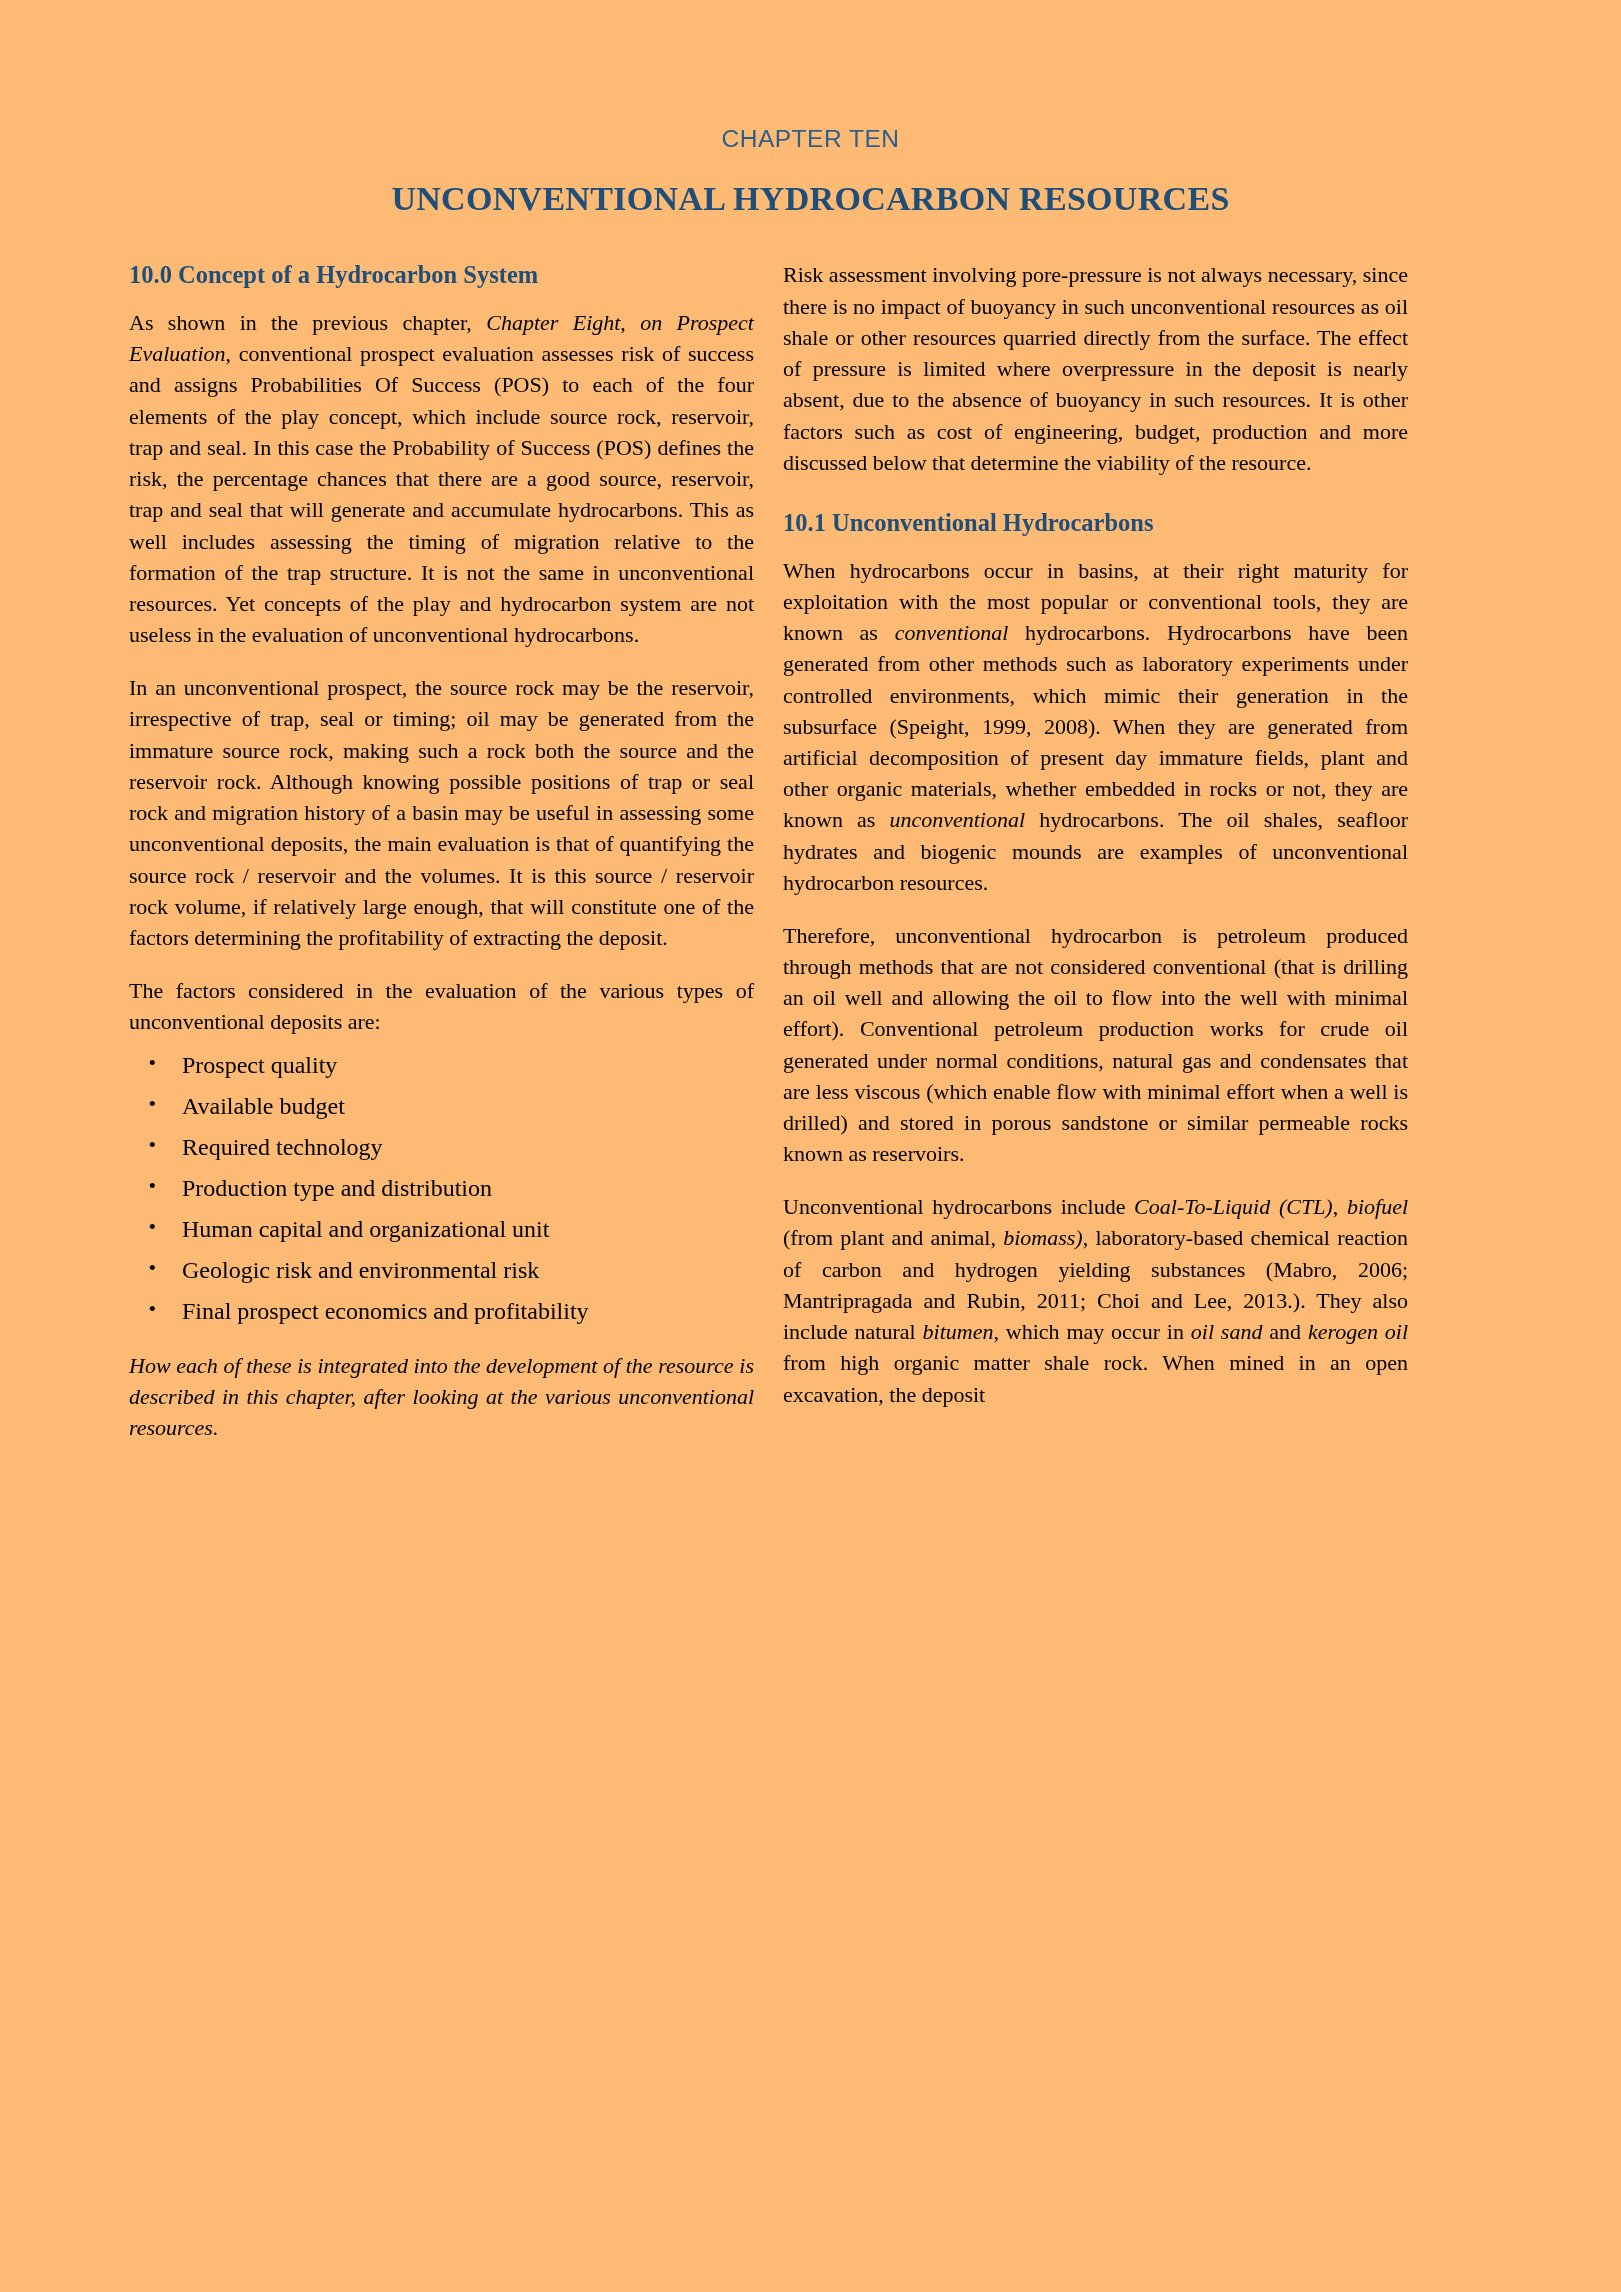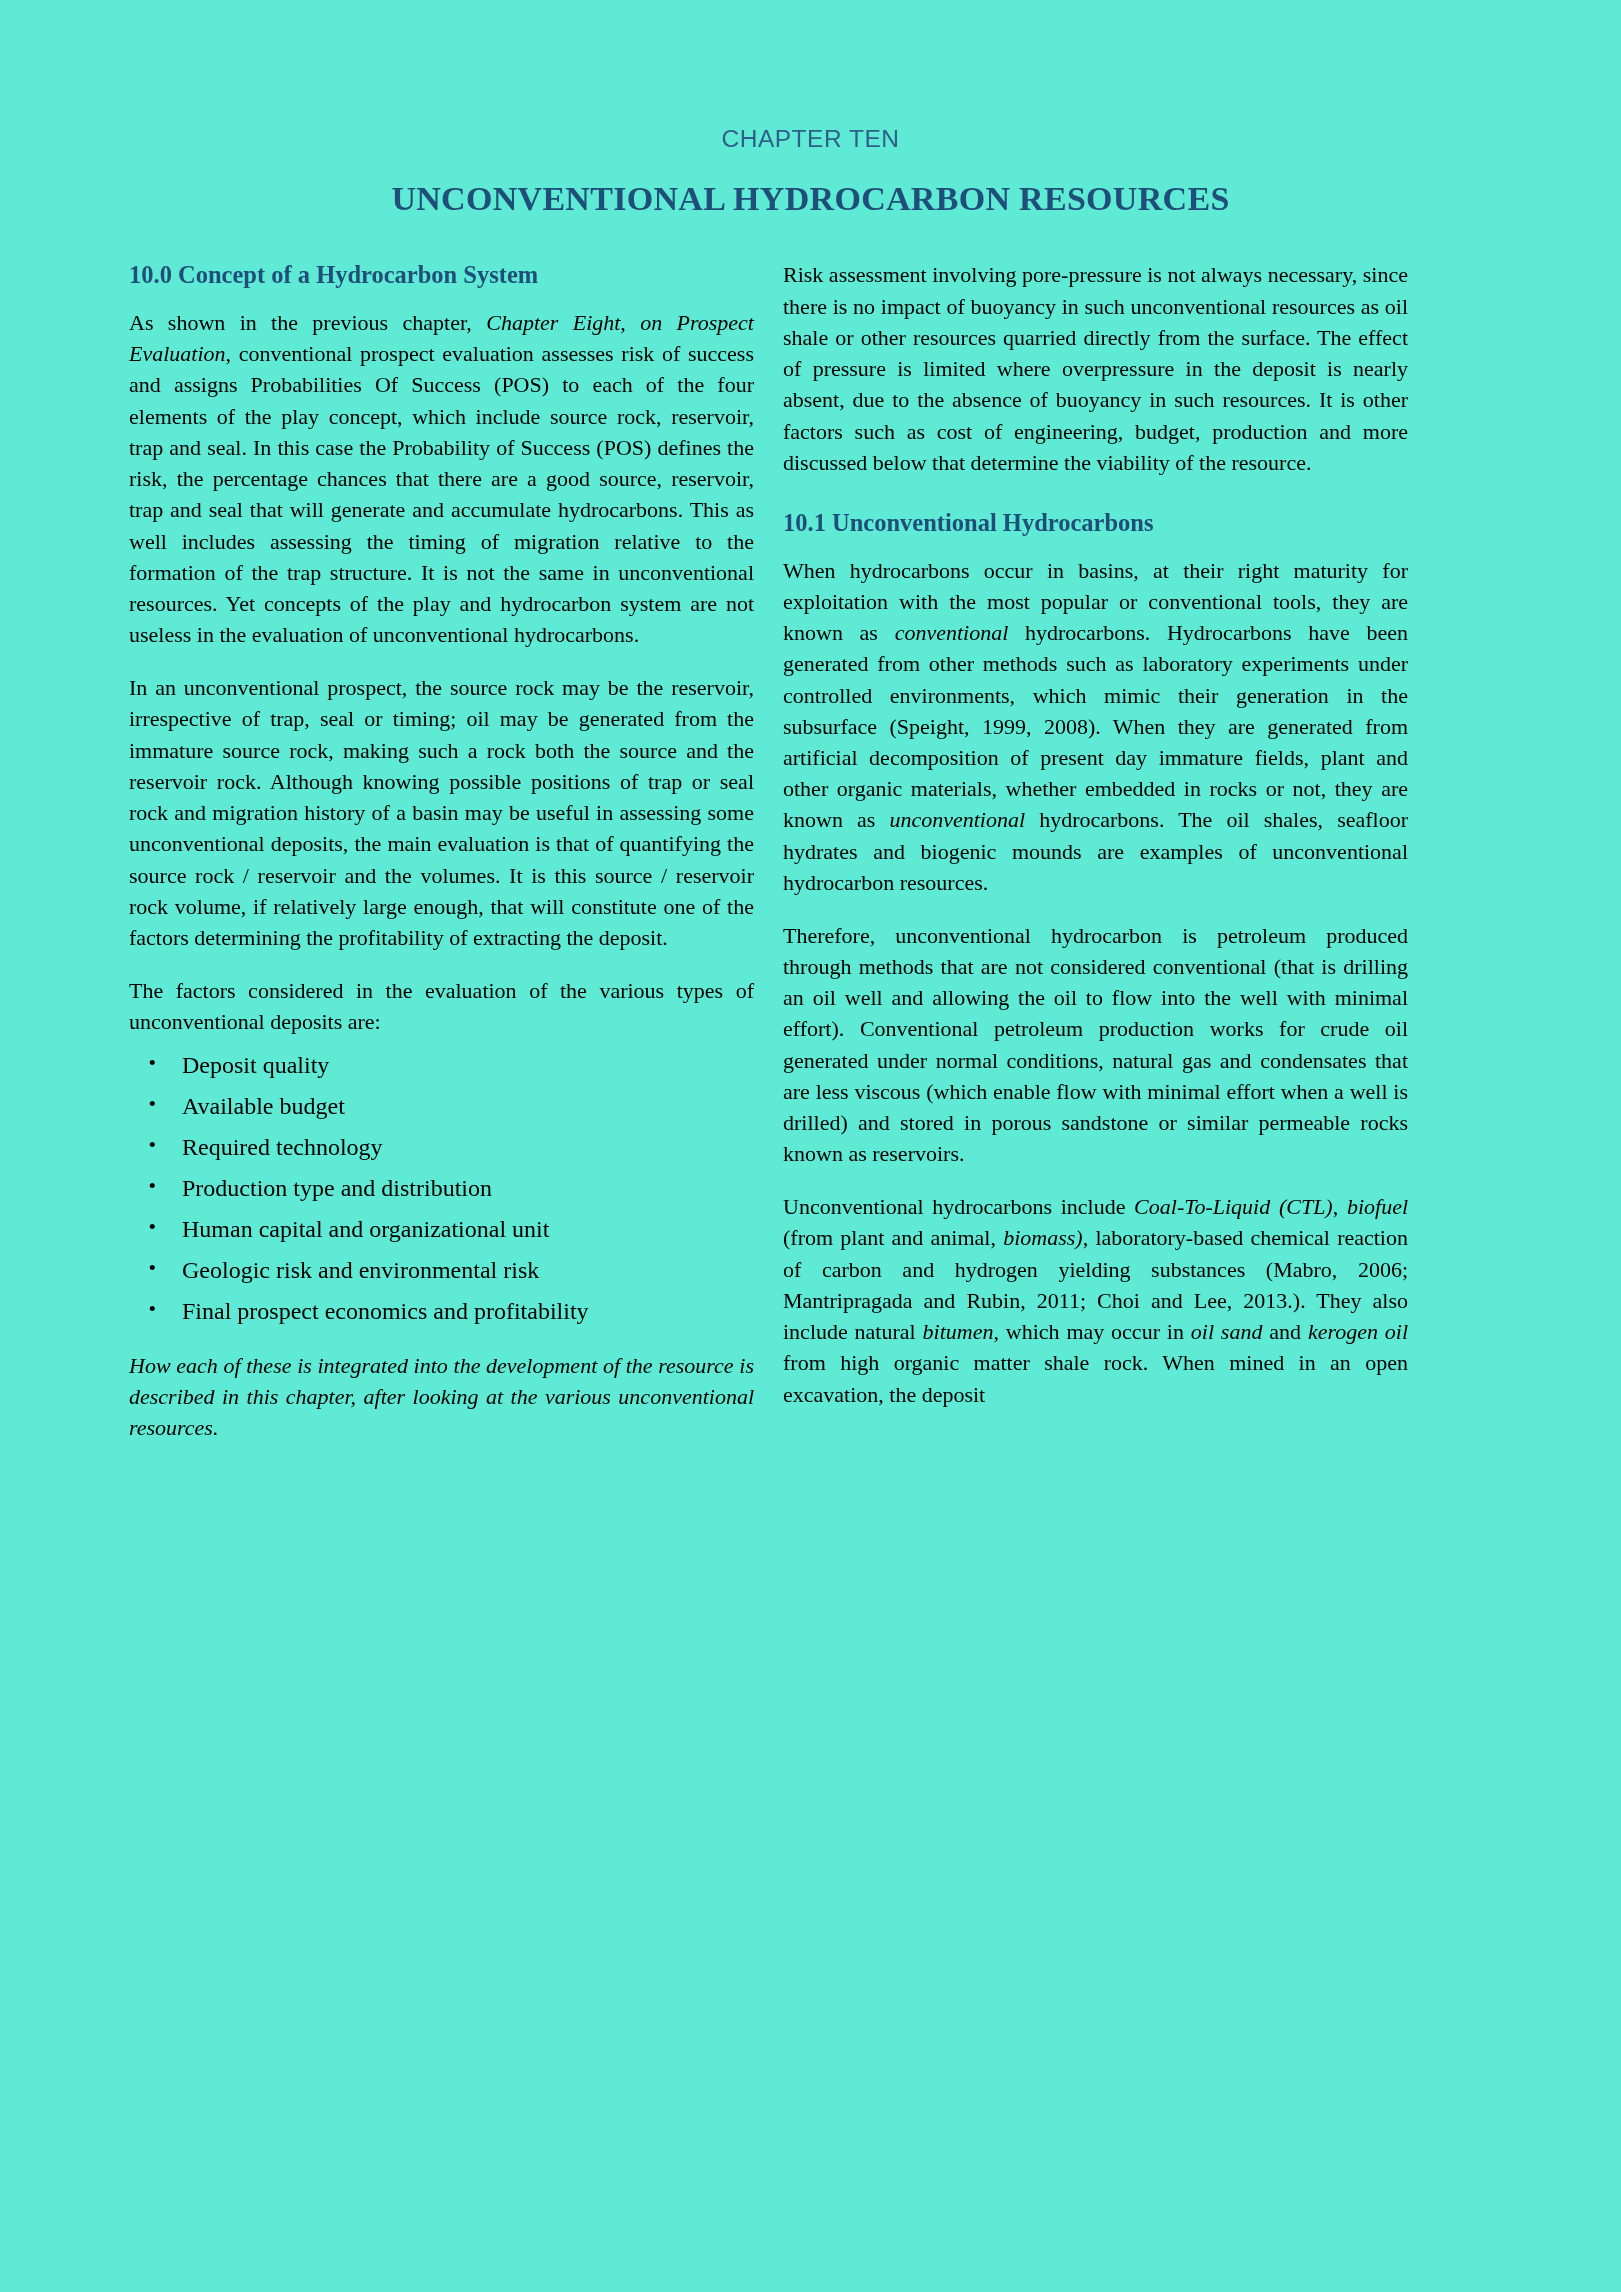--- a/index.html
+++ b/index.html
@@ -9,21 +9,21 @@
   }
   body {
     font-family: "Liberation Serif", serif;
     color: #000000;
   }
   .page {
     width: 1621px;
     height: 2293px;
     box-sizing: border-box;
     padding: 125px 129px 88px 129px;
-    background: #5eead4;
+    background: #fdba74;
     position: relative;
     overflow: hidden;
   }
   .chapter-label {
     text-align: center;
     color: #2e5f8a;
     font-family: "Liberation Sans", sans-serif;
     font-size: 24.5px;
     letter-spacing: 0.5px;
     margin: 0 0 27.4px 0;
@@ -110,21 +110,21 @@
 
       <h2 class="section">10.0 Concept of a Hydrocarbon System</h2>
 
       <p><span>As shown in the previous chapter, </span><em>Chapter Eight, on Prospect Evaluation</em><span>, conventional prospect evaluation assesses risk of success and assigns Probabilities Of Success (POS) to each of the four elements of the play concept, which include source rock, reservoir, trap and seal. In this case the Probability of Success (POS) defines the risk, the percentage chances that there are a good source, reservoir, trap and seal that will generate and accumulate hydrocarbons. This as well includes assessing the timing of migration relative to the formation of the trap structure. It is not the same in unconventional resources. Yet concepts of the play and hydrocarbon system are not useless in the evaluation of unconventional hydrocarbons.</span></p>
 
       <p>In an unconventional prospect, the source rock may be the reservoir, irrespective of trap, seal or timing; oil may be generated from the immature source rock, making such a rock both the source and the reservoir rock. Although knowing possible positions of trap or seal rock and migration history of a basin may be useful in assessing some unconventional deposits, the main evaluation is that of quantifying the source rock / reservoir and the volumes.  It is this source / reservoir rock volume, if relatively large enough, that will constitute one of the factors determining the profitability of extracting the deposit.</p>
 
       <p class="tight">The factors considered in the evaluation of the various types of unconventional deposits are:</p>
 
       <ul class="bullets">
-        <li>Deposit quality</li>
+        <li>Prospect quality</li>
         <li>Available budget</li>
         <li>Required technology</li>
         <li>Production type and distribution</li>
         <li>Human capital and organizational unit</li>
         <li>Geologic risk and environmental risk</li>
         <li>Final prospect economics and profitability</li>
       </ul>
 
       <p class="italic-block">How each of these is integrated into the development of the resource is described in this chapter, after looking at the various unconventional resources.</p>
 

